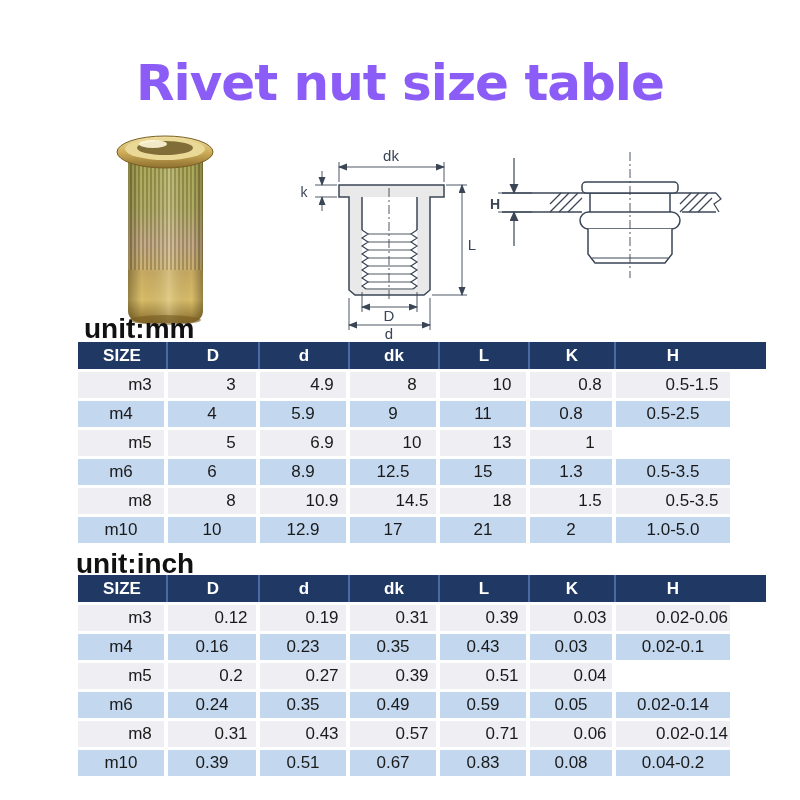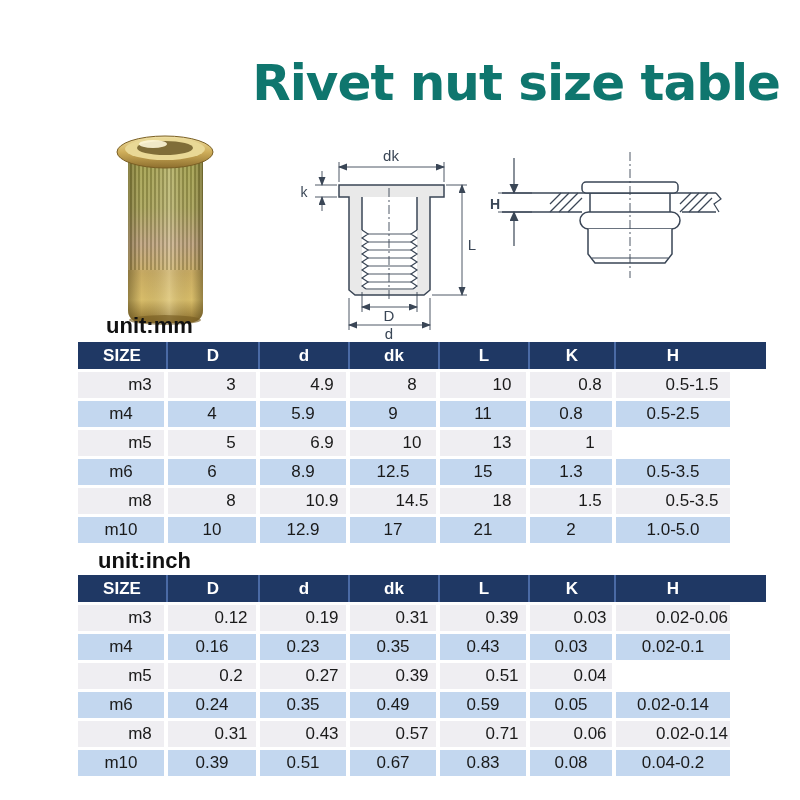--- a/index.html
+++ b/index.html
@@ -1,21 +1,21 @@
 <!DOCTYPE html>
 <html><head>
 <meta charset="utf-8">
 <style>
   html,body{margin:0;padding:0;background:#ffffff;}
   .page{position:relative;width:800px;height:800px;background:#ffffff;overflow:hidden;
         font-family:"Liberation Sans",sans-serif;color:#1a1a1a;}
-  .title{position:absolute;top:54px;left:20px;width:760px;text-align:right;
-         font-size:50px;font-weight:800;color:#0f766e;letter-spacing:-1px;
+  .title{position:absolute;top:54px;left:20px;width:760px;text-align:center;
+         font-size:50px;font-weight:800;color:#8b5cf6;letter-spacing:-1px;
          font-family:"DejaVu Sans","Liberation Sans",sans-serif;}
-  .unit-label{position:absolute;font-size:22px;font-weight:700;color:#111;margin-left:22px;}
+  .unit-label{position:absolute;font-size:28px;font-weight:700;color:#111;}
   .unit-mm{left:84px;top:313px;}
   .unit-inch{left:76px;top:548px;}
   .dtable{position:absolute;left:78px;width:688px;}
   .t-mm{top:342px;}
   .t-inch{top:575px;}
   .trow{display:flex;height:26px;margin-bottom:3px;}
   .trow.thead{height:27px;background:#1F3864;color:#fff;}
   .tcell{display:flex;align-items:center;justify-content:center;
          font-size:17px;box-sizing:border-box;height:100%;}
   .thead .tcell{font-weight:600;border-right:2px solid #4a6aa5;}

